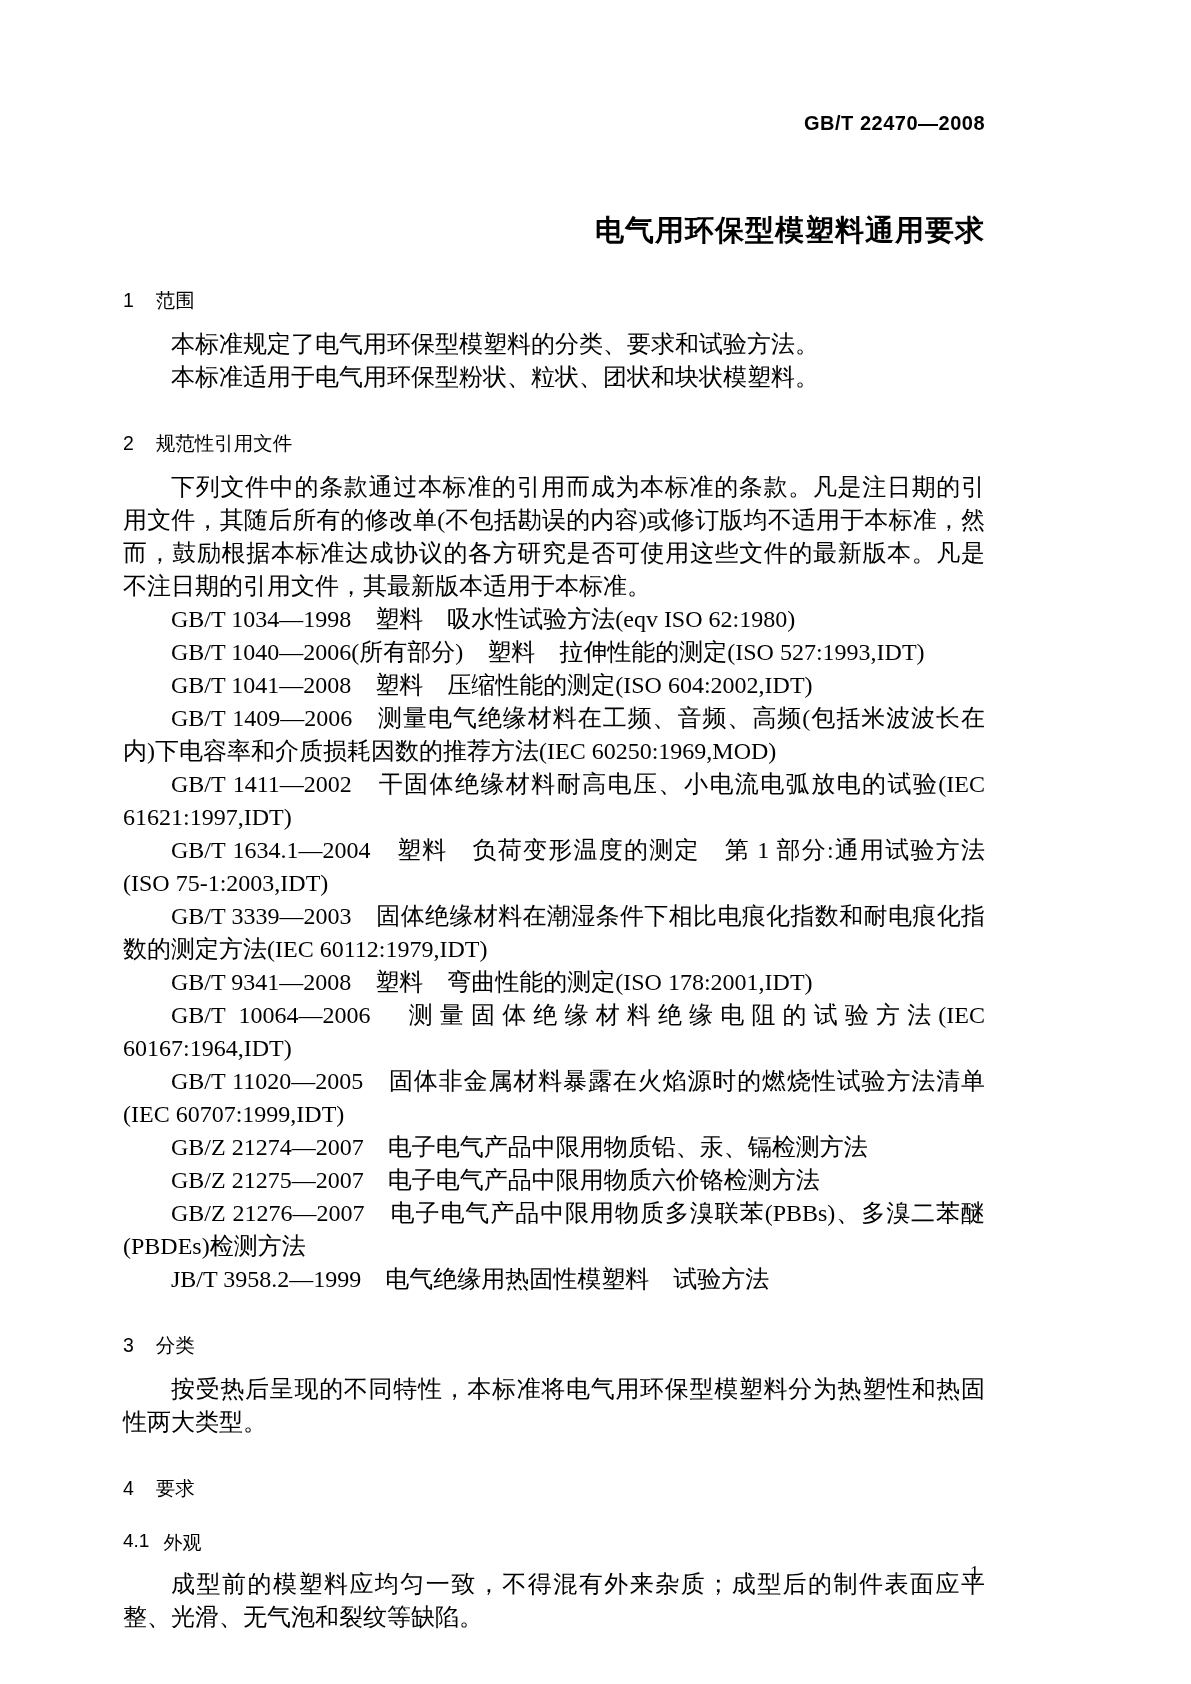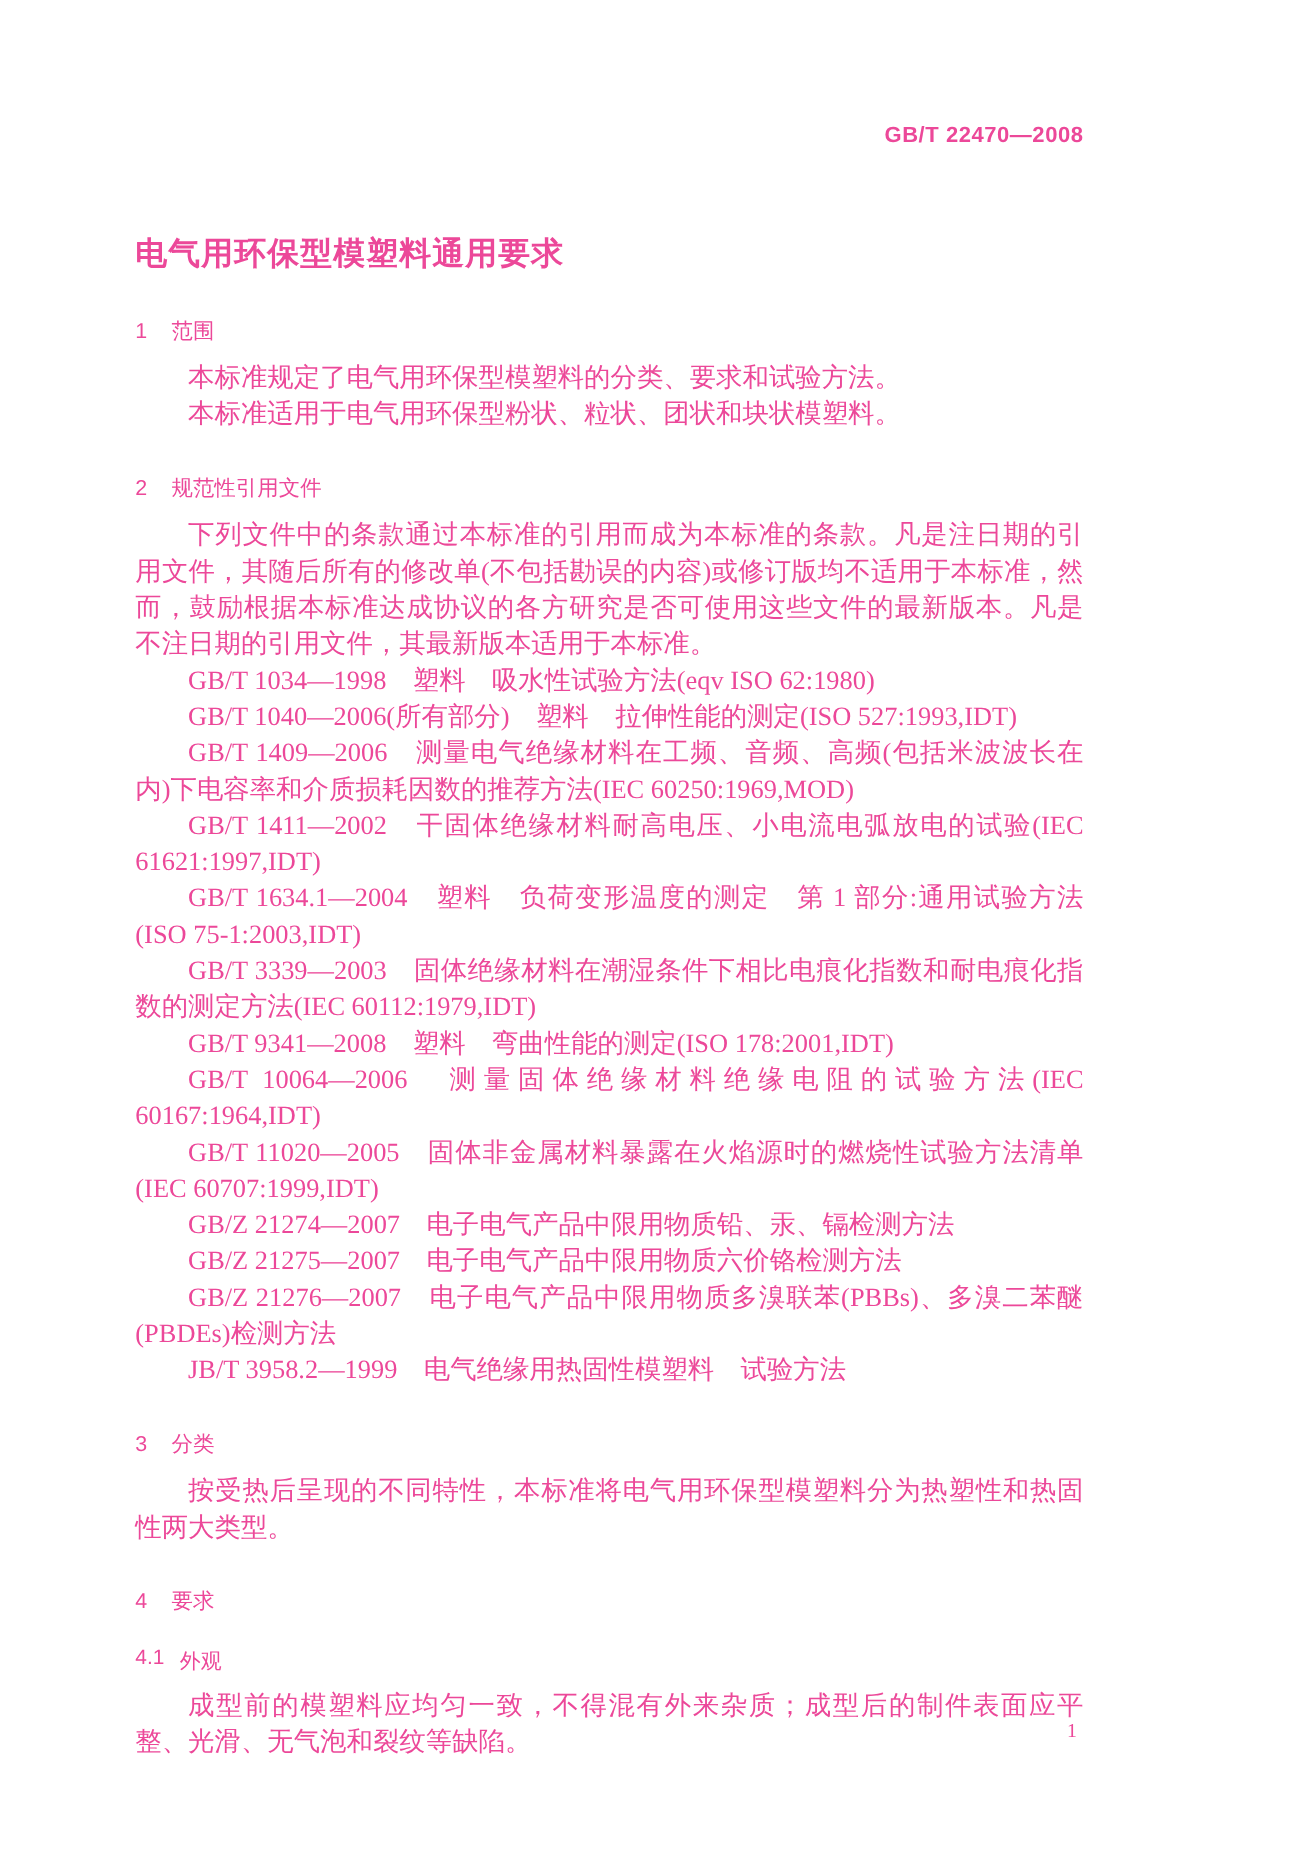--- a/index.html
+++ b/index.html
@@ -8,32 +8,32 @@
     background: #ffffff;
   }
   .page {
     position: relative;
     width: 1191px;
     height: 1684px;
     background: #ffffff;
     box-sizing: border-box;
     padding: 112px 206px 0 123px;
     font-family: "Liberation Serif", "DejaVu Serif", serif;
-    color: #ec4899;
+    color: #000000;
     overflow: hidden;
   }
   .doc-header {
     text-align: right;
     font-family: "Liberation Sans", "DejaVu Sans", sans-serif;
     font-weight: 700;
     font-size: 20px;
     letter-spacing: 0.5px;
   }
   .doc-title {
-    text-align: left;
+    text-align: right;
     font-family: "Liberation Sans", "DejaVu Sans", sans-serif;
     font-weight: 700;
     font-size: 29px;
     letter-spacing: 1px;
     margin: 76px 0 0 0;
   }
   .sec-h {
     display: flex;
     align-items: baseline;
     font-family: "Liberation Sans", "DejaVu Sans", sans-serif;
@@ -86,20 +86,21 @@
   </section>
 
   <section>
     <h2 class="sec-h">
       <span class="sec-num">2</span>
       <span class="sec-label">规范性引用文件</span>
     </h2>
     <p class="body-p">下列文件中的条款通过本标准的引用而成为本标准的条款。凡是注日期的引用文件，其随后所有的修改单(不包括勘误的内容)或修订版均不适用于本标准，然而，鼓励根据本标准达成协议的各方研究是否可使用这些文件的最新版本。凡是不注日期的引用文件，其最新版本适用于本标准。</p>
     <p class="body-p">GB/T 1034—1998　塑料　吸水性试验方法(eqv ISO 62:1980)</p>
     <p class="body-p">GB/T 1040—2006(所有部分)　塑料　拉伸性能的测定(ISO 527:1993,IDT)</p>
+    <p class="body-p">GB/T 1041—2008　塑料　压缩性能的测定(ISO 604:2002,IDT)</p>
     <p class="body-p">GB/T 1409—2006　测量电气绝缘材料在工频、音频、高频(包括米波波长在内)下电容率和介质损耗因数的推荐方法(IEC 60250:1969,MOD)</p>
     <p class="body-p">GB/T 1411—2002　干固体绝缘材料耐高电压、小电流电弧放电的试验(IEC 61621:1997,IDT)</p>
     <p class="body-p">GB/T 1634.1—2004　塑料　负荷变形温度的测定　第 1 部分:通用试验方法(ISO 75-1:2003,IDT)</p>
     <p class="body-p">GB/T 3339—2003　固体绝缘材料在潮湿条件下相比电痕化指数和耐电痕化指数的测定方法(IEC 60112:1979,IDT)</p>
     <p class="body-p">GB/T 9341—2008　塑料　弯曲性能的测定(ISO 178:2001,IDT)</p>
     <p class="body-p">GB/T 10064—2006　测量固体绝缘材料绝缘电阻的试验方法(IEC 60167:1964,IDT)</p>
     <p class="body-p">GB/T 11020—2005　固体非金属材料暴露在火焰源时的燃烧性试验方法清单(IEC 60707:1999,IDT)</p>
     <p class="body-p">GB/Z 21274—2007　电子电气产品中限用物质铅、汞、镉检测方法</p>
     <p class="body-p">GB/Z 21275—2007　电子电气产品中限用物质六价铬检测方法</p>
     <p class="body-p">GB/Z 21276—2007　电子电气产品中限用物质多溴联苯(PBBs)、多溴二苯醚(PBDEs)检测方法</p>

